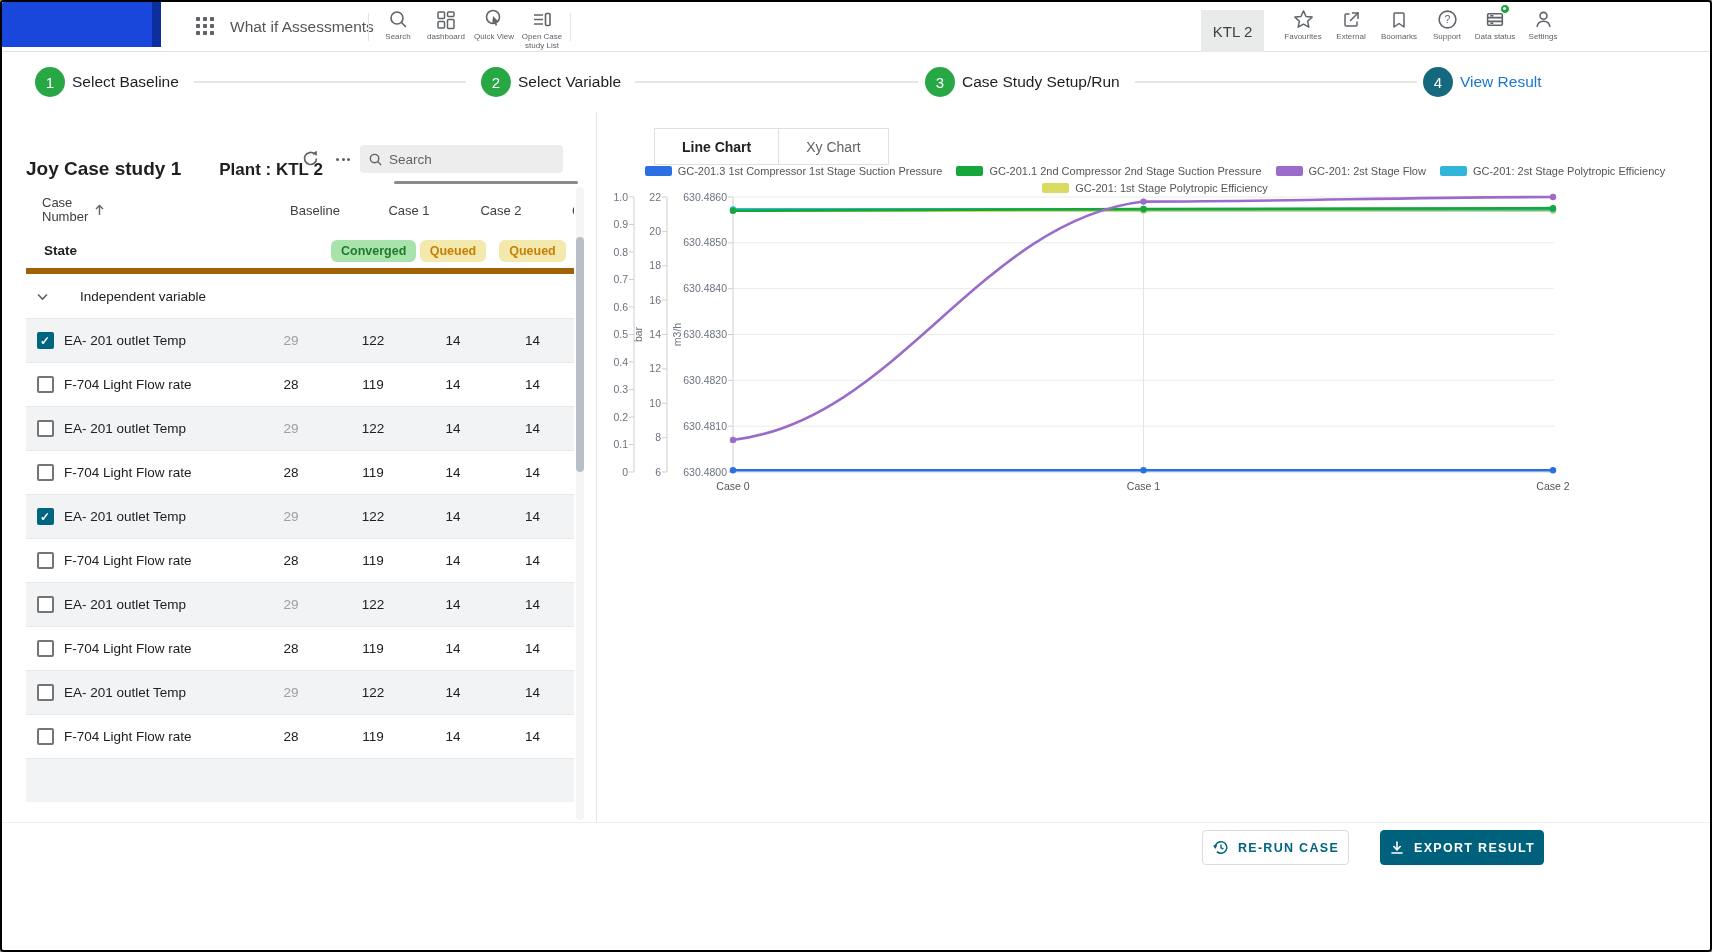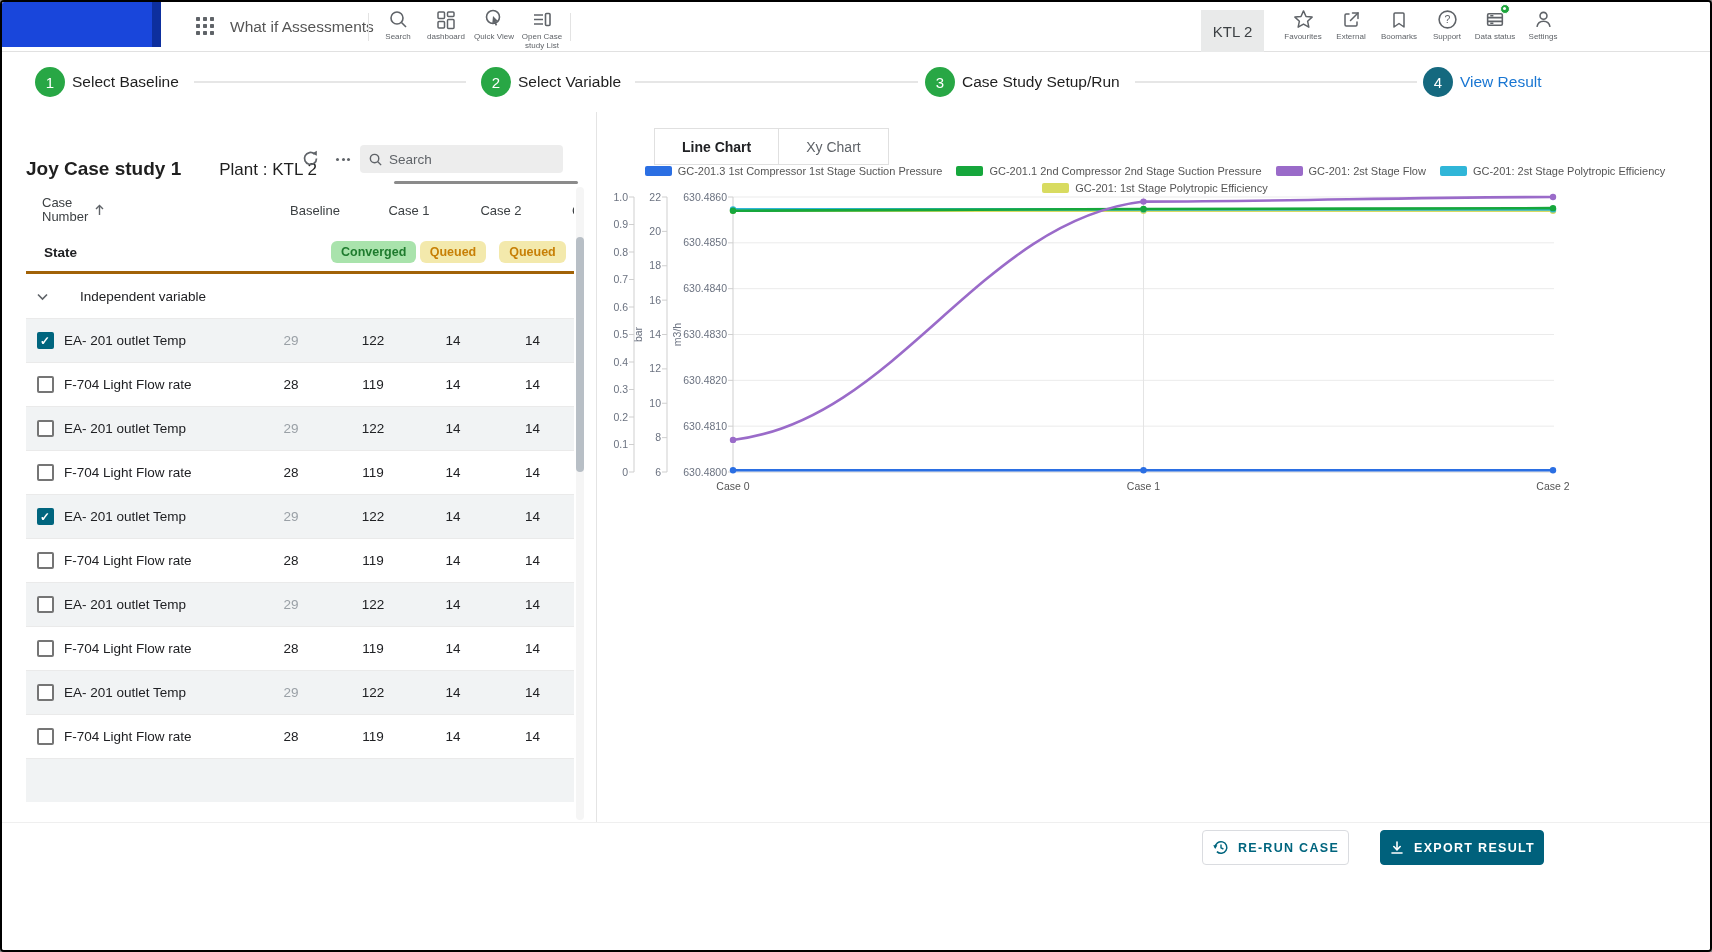--- a/index.html
+++ b/index.html
@@ -27,35 +27,35 @@
   .badge-dot { position:absolute; right:-4px; top:0; width:10px; height:10px; border-radius:50%; background:#1DA53C; border:1.5px solid #fff; }
   .badge-dot::after { content:""; position:absolute; left:2.2px; top:2.2px; width:3px; height:3px; border-radius:50%; background:#fff; }
   
   .stepper { position:absolute; left:0; top:51px; width:100%; height:58px; background:#fff; }
   .step-circle { position:absolute; top:14px; width:30px; height:30px; border-radius:50%; color:#fff; font-size:15px; display:flex; align-items:center; justify-content:center; }
   .step-label { position:absolute; top:20px; font-size:15.5px; font-weight:500; color:#1F1F1F; white-space:nowrap; }
   .step-conn { position:absolute; top:28px; height:2px; background:#E6E6E6; }
   
   .cs-title { position:absolute; left:24px; top:112px; display:flex; align-items:baseline; gap:38px; }
   .cs-title .t1 { font-size:19px; font-weight:700; color:#1F1F1F;margin-top:44px; }
-  .cs-title .t2 { font-size:17px; font-weight:400; color:#1F1F1F;margin-top:27px; }
+  .cs-title .t2 { font-size:17px; font-weight:700; color:#1F1F1F;margin-top:27px; }
   .refresh-btn { position:absolute; left:299px; top:147px; cursor:pointer; }
   .more-btn { position:absolute; left:330px; top:152px; display:flex; gap:2.5px; cursor:pointer; padding:4px; }
   .more-btn i { width:3px; height:3px; border-radius:50%; background:#5F6368; }
   .search-box { position:absolute; left:358px; top:143px; width:203px; height:28px; background:#EDEDED; border-radius:4px; display:flex; align-items:center; padding-left:8px; }
   .search-box input { border:none; outline:none; background:transparent; font-size:13.5px; color:#333; width:160px; margin-left:6px; font-family:"Liberation Sans",sans-serif; }
   .search-box input::placeholder { color:#5F6368; }
   .hscroll { position:absolute; left:392px; top:179px; width:184px; height:3px; background:#8B8B8B; border-radius:2px; cursor:pointer; }
   .table-wrap { position:absolute; left:24px; top:185px; width:548px; height:633px; overflow:hidden; }
   .tgrid { display:grid; grid-template-columns:38px 187px 80px 84px 76px 83px; align-items:center; }
   .thead { height:46px; font-size:13px; color:#3C4043;gap:12px; }
   .th { text-align:center; }
   .th-casenum { grid-column:1 / 3; display:flex; align-items:center; padding-left:16px; text-align:left; }
   .th-casenum .txt { width:52px; line-height:14px; }
-  .state-row { height:41px; border-bottom:3px solid #a16207; }
+  .state-row { height:41px; border-bottom:6px solid #a16207; }
   .state-label { grid-column:1 / 3; padding-left:18px; font-size:13.5px; font-weight:600; color:#202124; }
   .badge { display:inline-block; padding:4px 10px; border-radius:6px; font-size:12.5px; font-weight:700; }
   .badge-green { background:#A9E3AC; color:#1E7B2E; }
   .badge-yellow { background:#F3E9AC; color:#C77F06; }
   .bcell { text-align:center; }
   .section-header { height:44px; display:flex; align-items:center; cursor:pointer;gap:15px; }
   .section-header .chev { margin-left:10px; display:flex; }
   .section-header .sec-label { margin-left:16px; font-size:13.5px; color:#202124; }
   .var-row { height:44px; border-top:1px solid #EAEAEA; cursor:pointer; }
   .var-row.shaded { background:#F1F3F4; }

